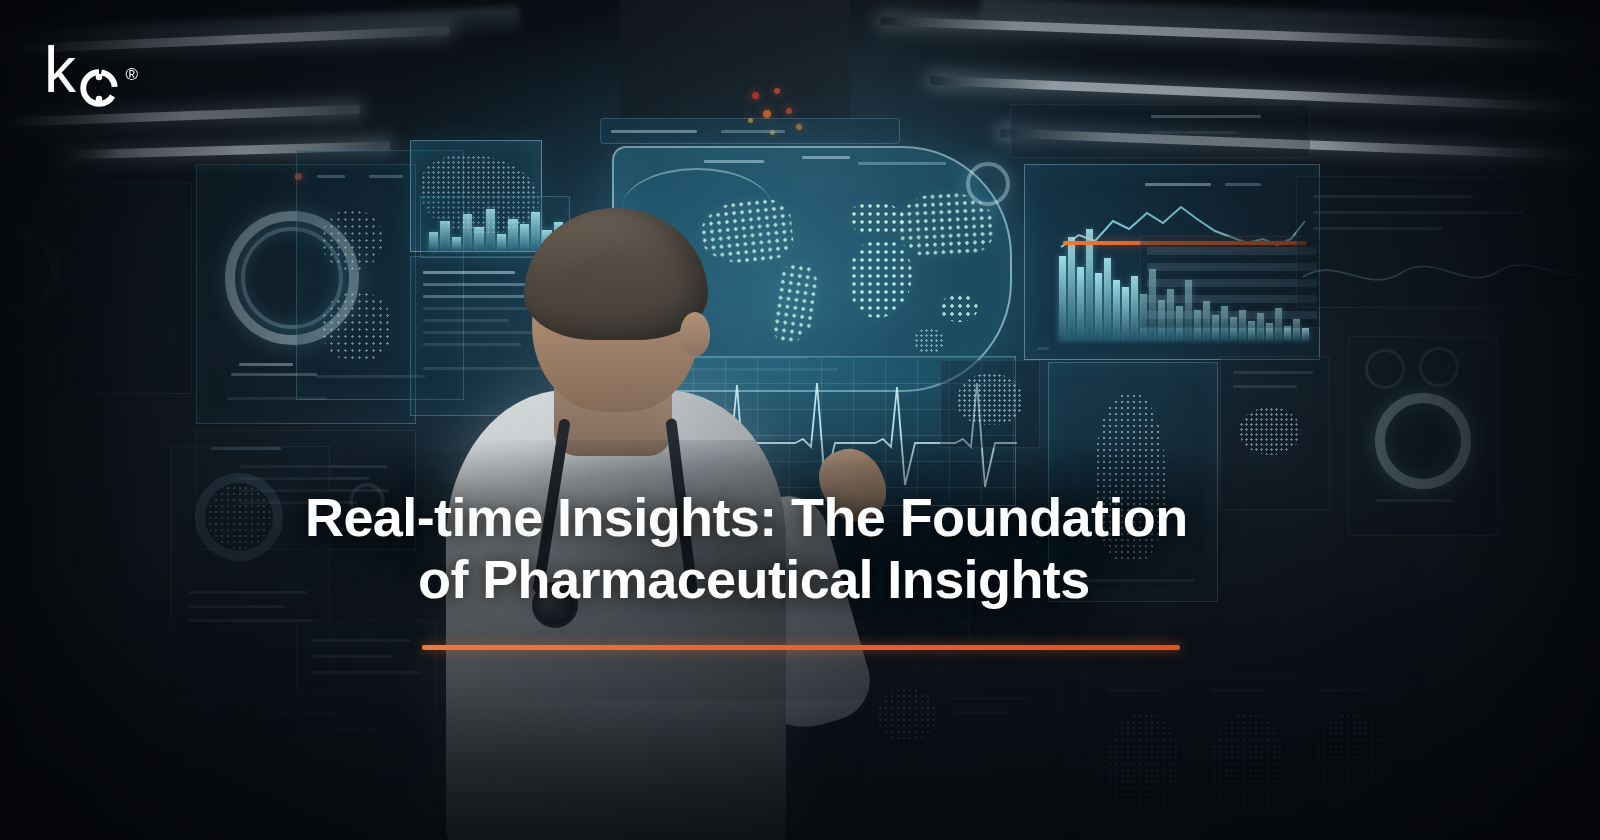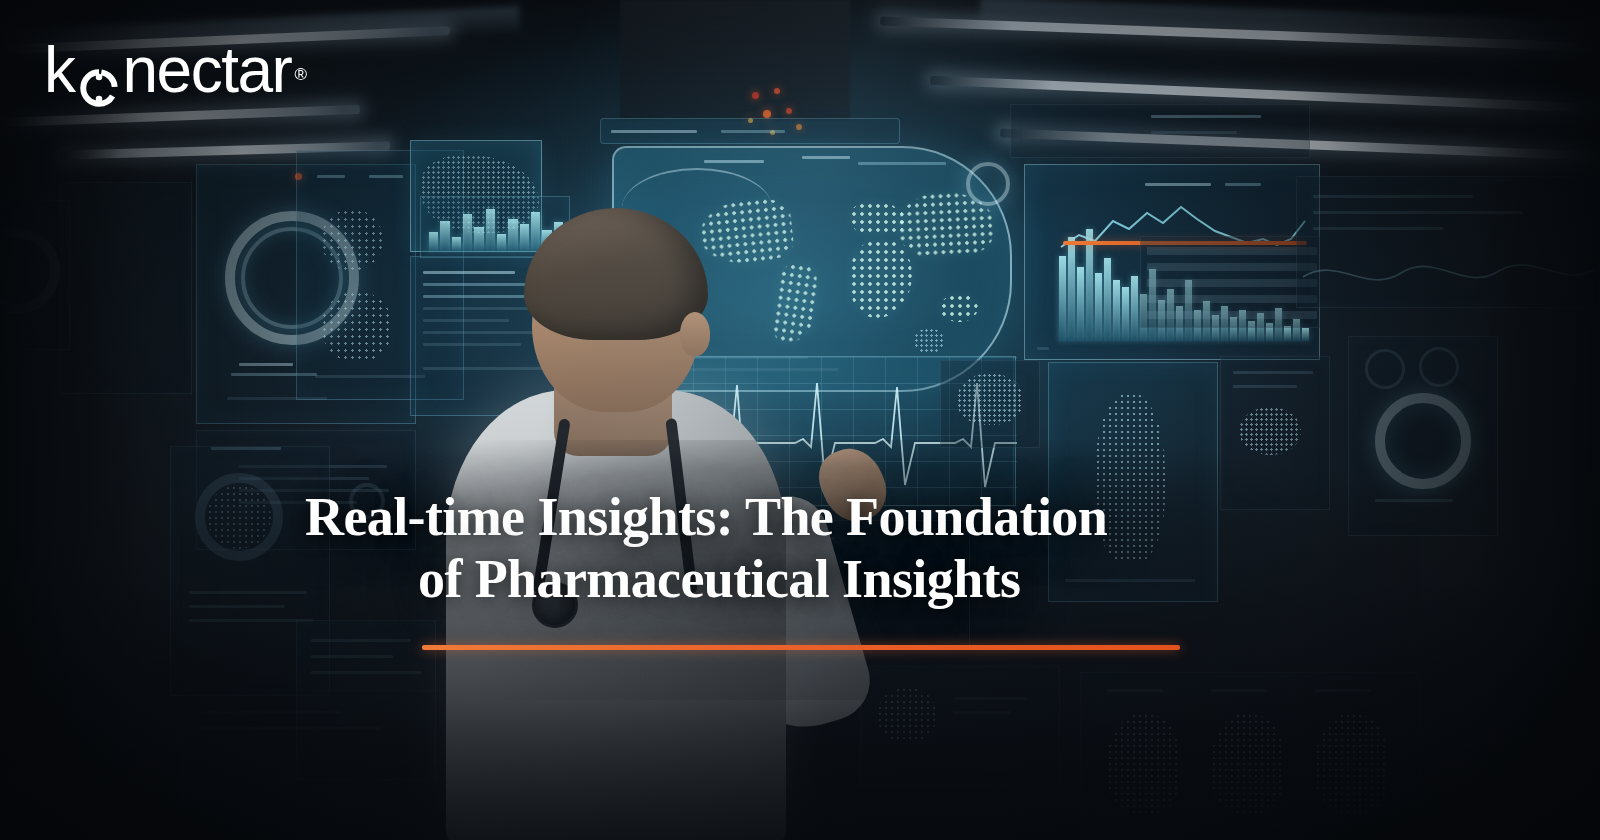--- a/index.html
+++ b/index.html
@@ -222,21 +222,21 @@
     width:42px; height:42px; margin:0 3px; top:6px;
   }
   .logo-reg {
     font-size:17px; color:#ffffff; margin-top:8px; margin-left:3px;
     font-weight:400;
   }
 
   
   .title-block { position:absolute; left:305px; top:486px; width:1010px; z-index:40; }
   .hero-title {
-    font-family:Liberation Serif, serif;
+    font-family:Liberation Sans, sans-serif;
     font-weight:700; font-size:54px; line-height:1.15;
     color:#ffffff; letter-spacing:-0.6px;
     text-shadow:0 2px 18px rgba(0,0,0,0.65), 0 0 50px rgba(0,0,0,0.5);
   }
   .hero-title .l2 { display:block; padding-left:113px; }
   .title-rule {
     position:absolute; left:117px; top:159px;
     width:758px; height:5px; border-radius:2px;
     background:linear-gradient(90deg,#ef7a39 0%, #e9602b 50%, #e2521c 100%);
     box-shadow:0 0 12px rgba(235,105,48,0.55);
@@ -517,21 +517,20 @@
     <div class="logo-text">
       <span>k</span>
       <span class="logo-o">
         <svg viewBox="0 0 44 44" width="42" height="42" aria-hidden="true">
           <path d="M22 5.5 A16.5 16.5 0 0 0 5.5 22 A16.5 16.5 0 0 0 22 38.5" fill="none" stroke="#ffffff" stroke-width="6.2" stroke-linecap="butt"></path>
           <path d="M22 38.5 A16.5 16.5 0 0 0 38.5 22 A16.5 16.5 0 0 0 22 5.5" fill="none" stroke="#ffffff" stroke-width="6.2" stroke-linecap="butt" stroke-dasharray="22 10" stroke-dashoffset="5"></path>
           <circle cx="22" cy="10.5" r="3.4" fill="#ffffff"></circle>
           <circle cx="22" cy="33.5" r="3.4" fill="#ffffff"></circle>
         </svg>
       </span>
-      <span>nectar</span>
       <sup class="logo-reg">®</sup>
     </div>
   </div>
 
   <div class="title-block">
     <h1 class="hero-title">
       <span class="l1">Real-time Insights: The Foundation</span>
       <span class="l2">of Pharmaceutical Insights</span>
     </h1>
     <div class="title-rule"></div>

